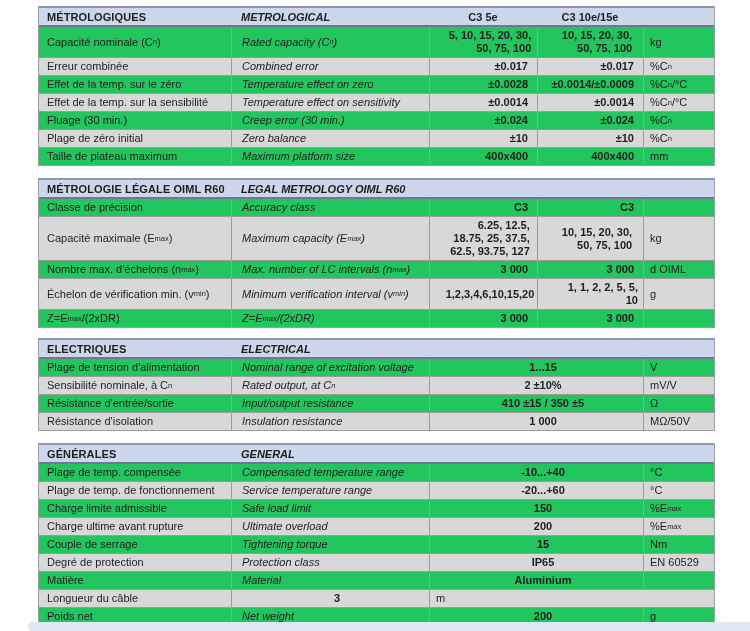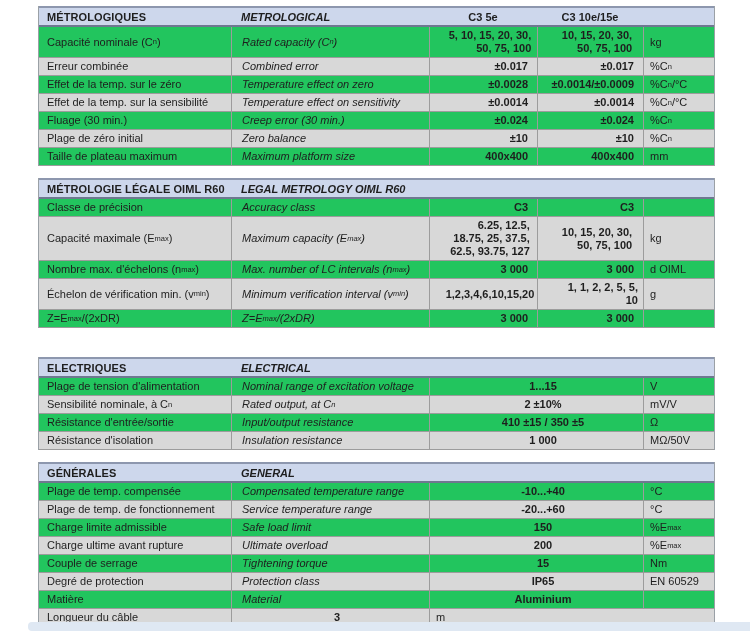--- a/index.html
+++ b/index.html
@@ -6,21 +6,21 @@
   body {
     width:750px; height:631px;
     background:#ffffff;
     font-family:"Liberation Sans", sans-serif;
     color:#1e1e1e;
   }
   .sheet { position:relative; width:750px; height:631px; background:#fff; overflow:hidden; }
   .tbl { position:absolute; left:38px; top:6px; width:677px; }
 
   .section { margin-bottom:13px; border-left:1px solid #9aa0a6; border-right:1px solid #9aa0a6; }
-  .section.gap-lg { margin-bottom:29px; }
+  .section.gap-lg { margin-bottom:10px; }
   .section.gap-md { margin-bottom:12px; }
 
   .band {
     display:grid; align-items:stretch;
     background:#cdd7ec;
     border-top:2px solid #8d97ae;
     border-bottom:2px solid #6e7890;
     min-height:17px;
   }
   .grid5 { grid-template-columns:192px 198px 108px 106px 71px; }

